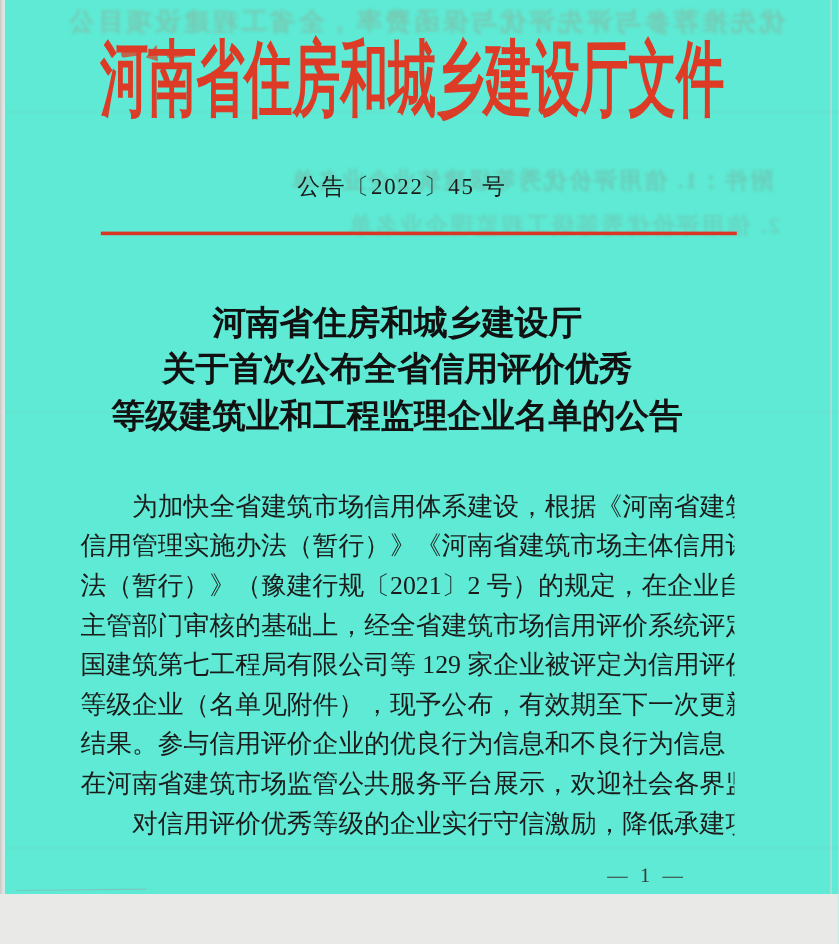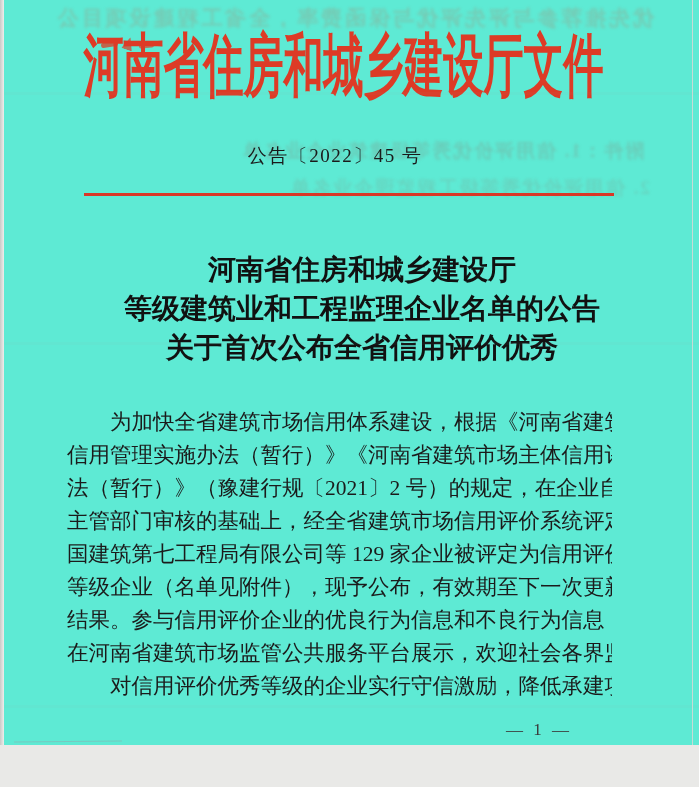--- a/index.html
+++ b/index.html
@@ -40,21 +40,21 @@
     transform:scaleY(1.72); transform-origin:50% 0; white-space:nowrap;
   }
   
   .doc-number { position:absolute; top:143px; left:0; width:670px; text-align:center;
                 font-size:19px; color:#1a1a1a; letter-spacing:1.5px; }
   
   .red-rule { position:absolute; top:193px; left:84px; width:530px; height:3px;
               background:#d93726; }
   
   .doc-title { position:absolute; top:250px; left:0; width:662px; text-align:center;
-               font-size:28px; font-weight:bold; color:#111; line-height:39px;margin-left:31px; }
+               font-size:28px; font-weight:bold; color:#111; line-height:39px; }
   
   .body-text { position:absolute; top:406px; left:67px; width:545px;
                font-size:21.5px; color:#1b1b1b; }
   .body-text .line { white-space:nowrap; height:33px; line-height:33px; overflow:hidden; }
   .body-text .indent { padding-left:43px; }
   
   .page-number { position:absolute; top:720px; left:506px; font-size:17px;
                  color:#3a3a3a; letter-spacing:3px; white-space:nowrap; }
 </style>
 </head>
@@ -70,22 +70,22 @@
   <div class="red-mark m3"></div>
 
   <div class="header-title">河南省住房和城乡建设厅文件</div>
 
   <div class="doc-number">公告〔2022〕45 号</div>
 
   <div class="red-rule"></div>
 
   <div class="doc-title">
     <div>河南省住房和城乡建设厅</div>
+    <div>关于首次公布全省信用评价优秀</div>
     <div>等级建筑业和工程监理企业名单的公告</div>
-    <div>关于首次公布全省信用评价优秀</div>
   </div>
 
   <div class="body-text">
     <div class="line indent">为加快全省建筑市场信用体系建设，根据《河南省建筑市场</div>
     <div class="line">信用管理实施办法（暂行）》《河南省建筑市场主体信用评价办</div>
     <div class="line">法（暂行）》（豫建行规〔2021〕2 号）的规定，在企业自愿填报，</div>
     <div class="line">主管部门审核的基础上，经全省建筑市场信用评价系统评定，中</div>
     <div class="line">国建筑第七工程局有限公司等 129 家企业被评定为信用评价优秀</div>
     <div class="line">等级企业（名单见附件），现予公布，有效期至下一次更新发布</div>
     <div class="line">结果。参与信用评价企业的优良行为信息和不良行为信息，全部</div>

